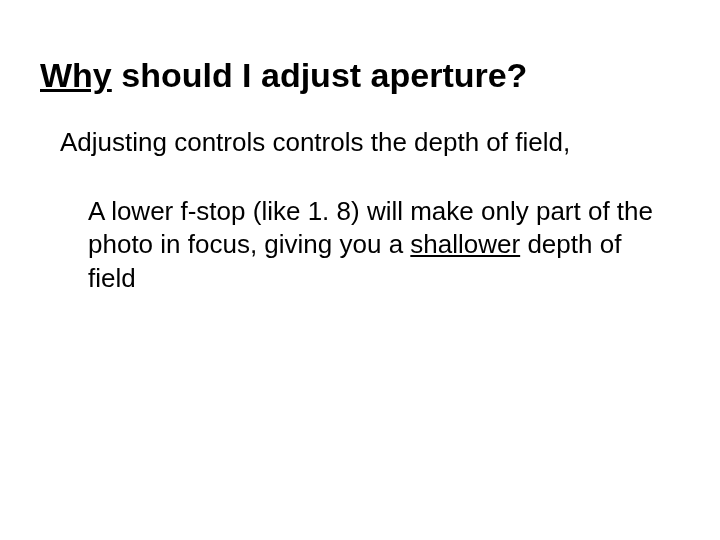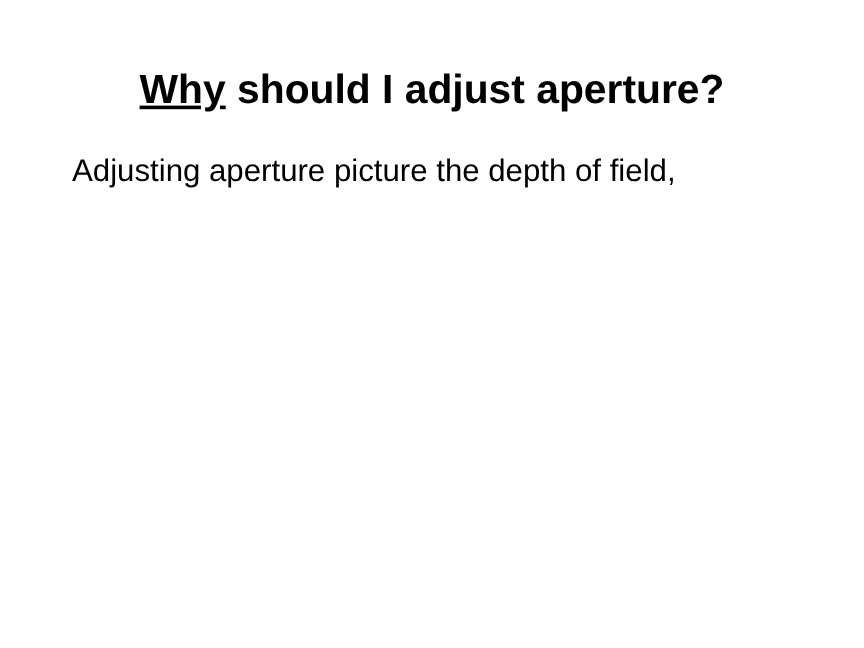--- a/index.html
+++ b/index.html
@@ -15,21 +15,20 @@
     box-sizing: border-box;
     width: 720px;
     height: 540px;
     padding: 40px 40px 40px 40px;
   }
   .title {
     font-size: 34px;
     font-weight: bold;
     margin: 15px 0 30px 0;
     line-height: 1.2;
-    text-align: center;
   }
   .title .u {
     text-decoration: underline;
   }
   .para1 {
     font-size: 26px;
     line-height: 1.3;
     margin-left: 20px;
     margin-bottom: 35px;
   }
@@ -51,18 +50,21 @@
 </head>
 <body>
 
 <div class="slide">
 
   <div class="title">
     <span class="u">Why</span><span> should I adjust aperture?</span>
   </div>
 
   <div class="para1">
-    <span>Adjusting aperture picture the depth of field,</span>
+    <span>Adjusting controls controls the depth of field,</span>
   </div>
 
 
+  <div class="block">
+    <span>A lower f-stop (like 1. 8) will make only part of the photo in focus, giving you a </span><span class="u2">shallower</span><span> depth of field</span>
+  </div>
 
 </div>
 
 </body></html>

